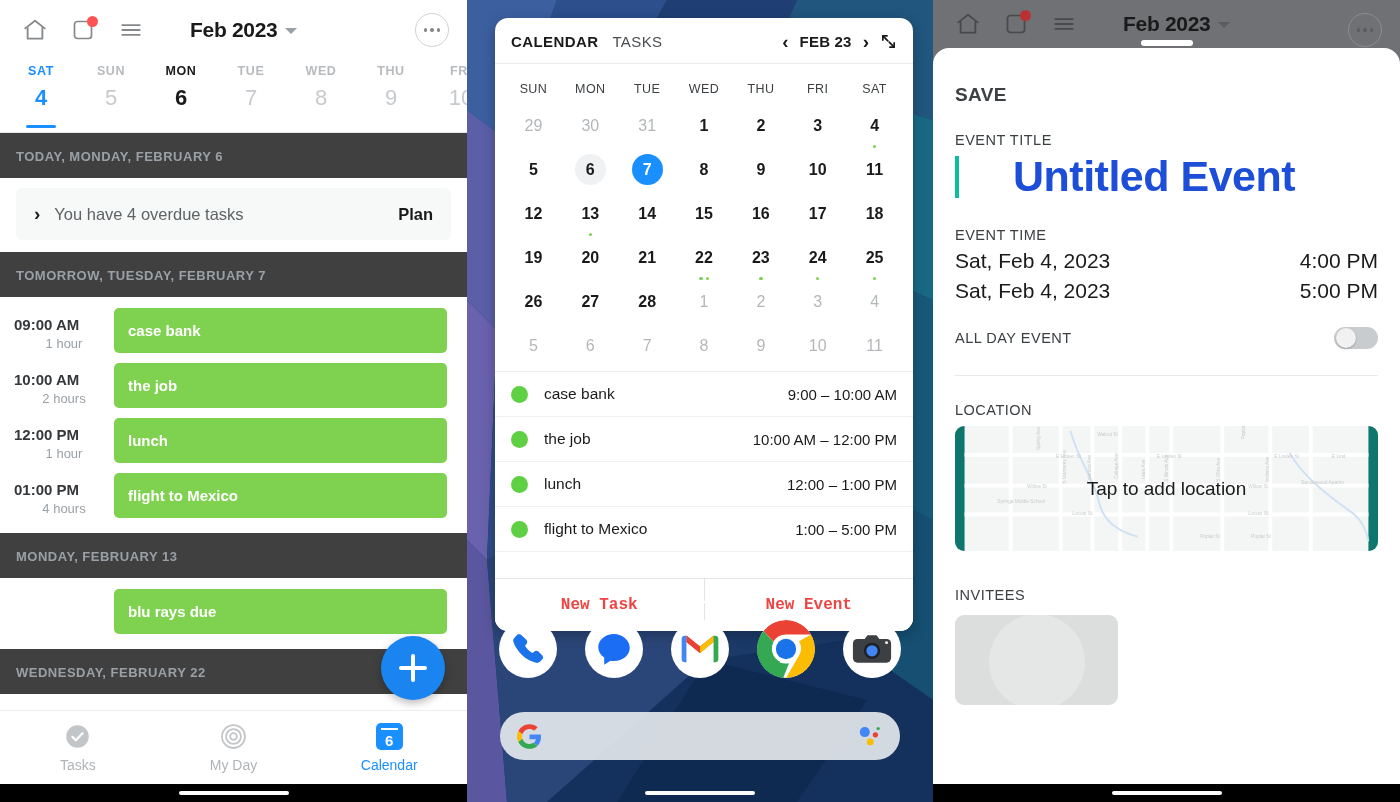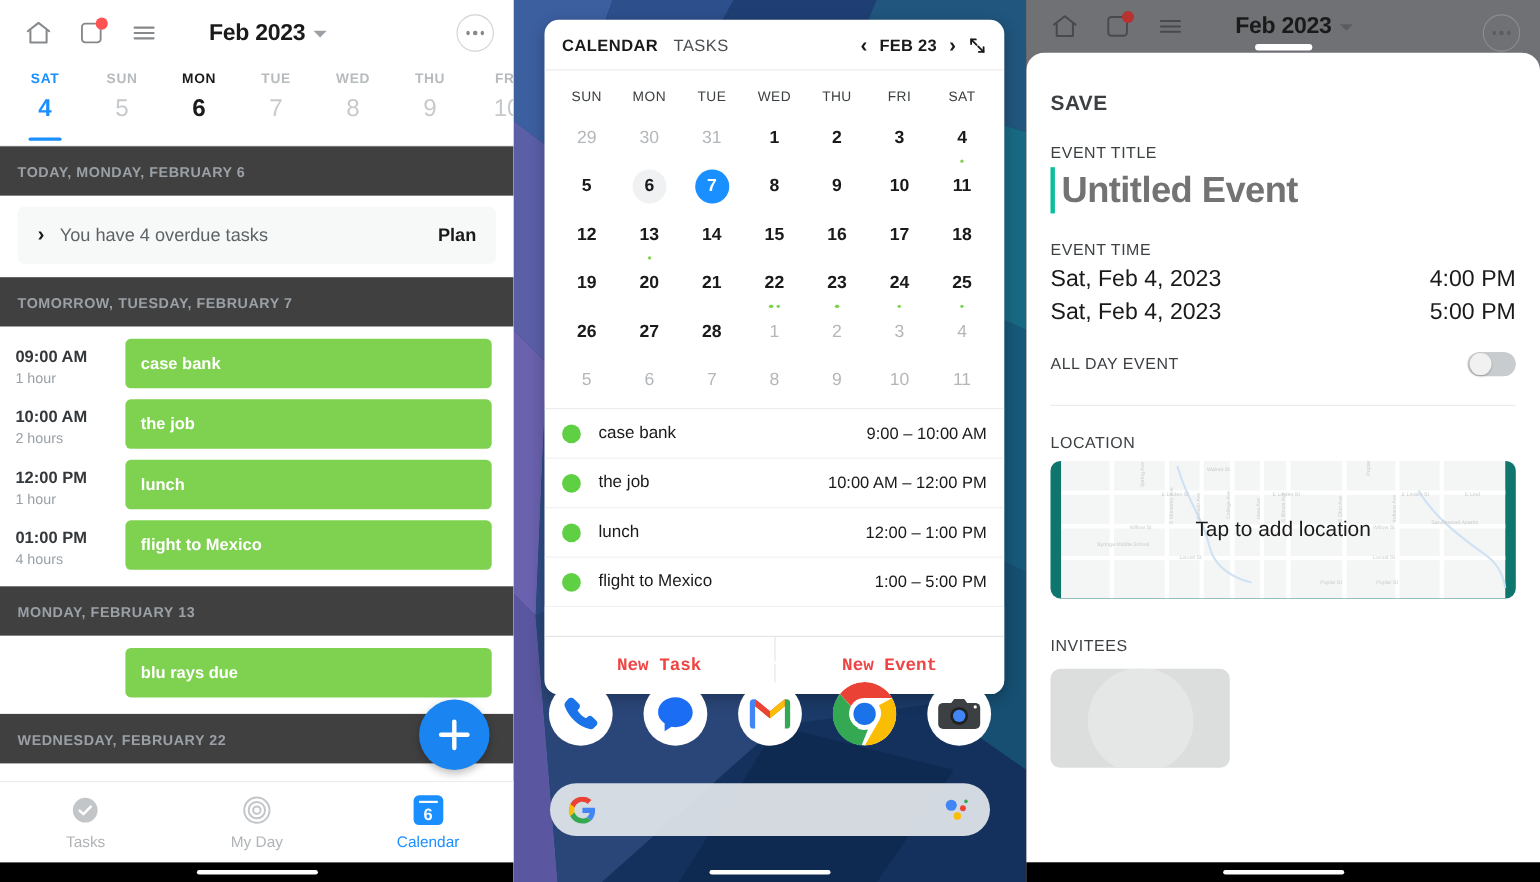--- a/index.html
+++ b/index.html
@@ -52,21 +52,21 @@
   .overdue-row { background: #f7f8f8; border-radius: 6px; height: 52px;
     display: flex; align-items: center; padding: 0 18px; }
   .overdue-row .ch { font-size: 19px; font-weight: bold; color: #1a1a1a; margin-right: 14px; }
   .overdue-row .txt { font-size: 16.5px; color: #5e6366; flex: 1; }
   .overdue-row .plan { font-size: 16.5px; font-weight: bold; color: #1a1a1a; text-align: center; }
 
   .evt-rows { background: #fff; padding: 6px 0 10px; }
   .evt-row { display: flex; align-items: flex-start; padding: 5px 10px 5px 14px; }
   .evt-time { width: 100px; padding-top: 8px; flex: 0 0 100px; }
   .evt-time .t { font-size: 15px; font-weight: bold; color: #34383b; }
-  .evt-time .d { font-size: 13px; color: #9aa0a6; margin-top: 3px; }
+  .evt-time .d { font-size: 13px; color: #9aa0a6; margin-top: 3px; text-align: center; }
   .evt-bar { flex: 1; background: #7fd24f; border-radius: 5px; min-height: 45px;
     display: flex; align-items: center; padding: 0 14px; margin-right: 10px; }
   .evt-bar .nm { color: #fff; font-size: 15px; font-weight: bold; }
   .evt-row.noTime .evt-time { flex: 0 0 100px; }
 
   .fab { position: absolute; right: 22px; bottom: 102px; width: 64px; height: 64px;
     border-radius: 50%; background: #1a84f0; display:flex; align-items:center;
     justify-content:center; box-shadow: 0 3px 8px rgba(0,0,0,.28); }
   .fab:before { content:""; position:absolute; width: 28px; height: 3.5px;
     background:#fff; border-radius:2px; }
@@ -150,21 +150,21 @@
   .grabber { position:absolute; left:50%; transform:translateX(-50%); bottom:2px;
     width: 52px; height: 6px; border-radius:4px; background:#fff; }
   .sheet { position:absolute; left:0; right:0; top:48px; bottom:18px; background:#fff;
     border-radius: 16px 16px 0 0; overflow:hidden; }
   .save-row { text-align:left; padding: 36px 22px 0; }
   .save-row .sv { font-size:19px; font-weight:bold; color:#3c4043; letter-spacing:.4px;}
   .fld { padding: 0 22px; }
   .fld-lbl { font-size:14.5px; color:#3c4043; letter-spacing:.5px; margin-top: 26px; }
   .title-in { display:flex; align-items:center; margin-top: 4px; }
   .caret { width:4px; height:42px; background:#0bbf9c; margin-right:6px; flex:none; }
-  .ph { font-size:33px; font-weight:bold; color:#737373; letter-spacing:-0.5px; }
+  .ph { font-size:43px; font-weight:bold; color:#1d4ed8; letter-spacing:-0.5px;margin-left:48px; }
   .trow { display:flex; align-items:baseline; margin-top: 6px; }
   .trow .dt { font-size:21px; color:#1a1a1a; }
   .trow .tt { margin-left:auto; font-size:21px; color:#1a1a1a; }
   .toggle-row { display:flex; align-items:center; margin-top: 24px; }
   .tg-lbl { font-size:14.5px; color:#3c4043; letter-spacing:.5px; }
   .tg { margin-left:auto; width:44px; height:22px; border-radius:13px;
     background:#c9ccce; display:flex; align-items:center; padding:0 2px; }
   .tg i { width:20px; height:20px; border-radius:50%; background:#f1f1f1; display:block;
     box-shadow: 0 1px 2px rgba(0,0,0,.25); }
   .sep { height:1px; background:#e9eaea; margin: 26px 22px 0; }

